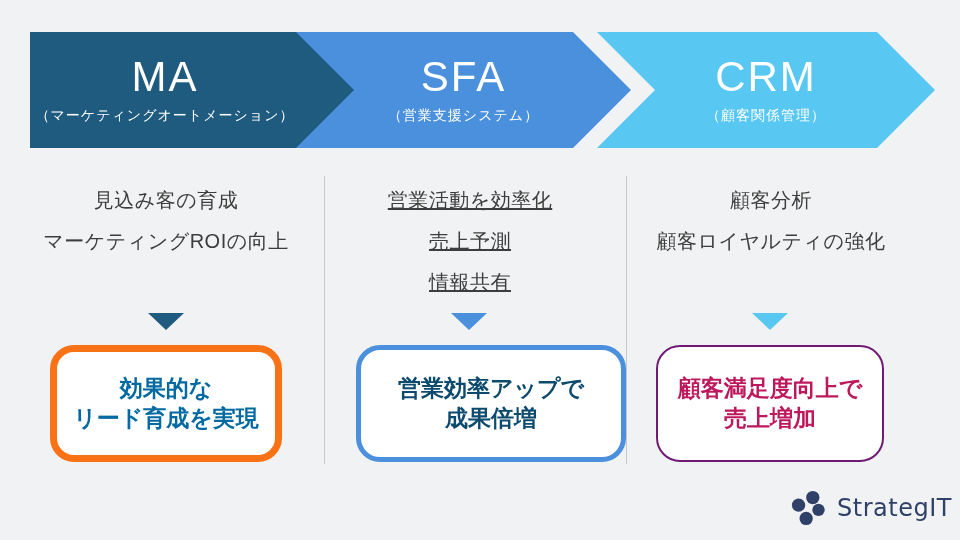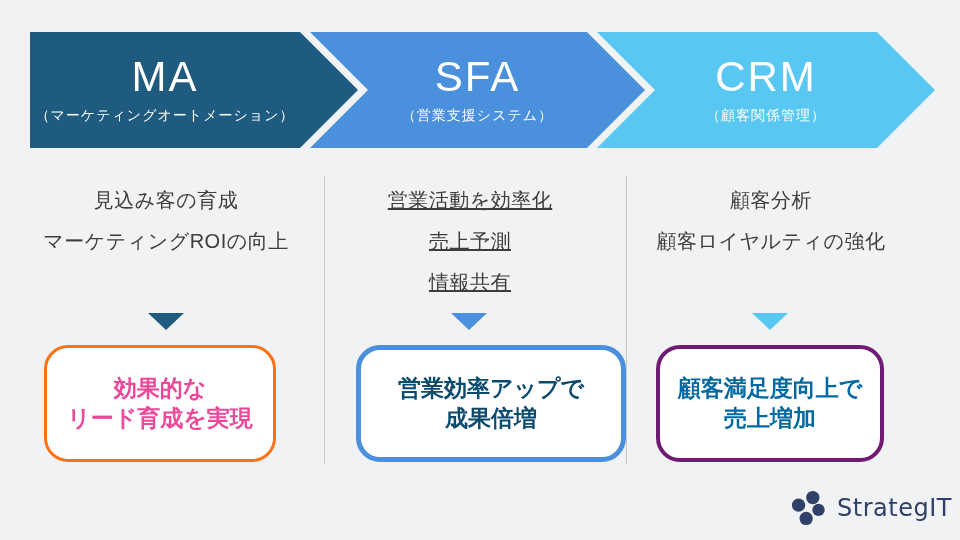--- a/index.html
+++ b/index.html
@@ -15,21 +15,21 @@
   .arrow {
     position: absolute; top: 32px; height: 116px;
     display: flex; flex-direction: column; align-items: center; justify-content: center;
     color: #ffffff; text-align: center;
   }
   .arrow-ma {
     left: 30px; width: 328px; background: #1e5b7e; padding-right: 58px;
     clip-path: polygon(0 0, calc(100% - 58px) 0, 100% 50%, calc(100% - 58px) 100%, 0 100%);
   }
   .arrow-sfa {
-    left: 310px; width: 335px; background: #4a90dc; padding-left: 58px; padding-right: 58px;
+    left: 296px; width: 335px; background: #4a90dc; padding-left: 58px; padding-right: 58px;
     clip-path: polygon(0 0, calc(100% - 58px) 0, 100% 50%, calc(100% - 58px) 100%, 0 100%, 58px 50%);
     text-align: right;
   }
   .arrow-crm {
     left: 597px; width: 338px; background: #58c7f1; padding-left: 58px; padding-right: 58px;
     clip-path: polygon(0 0, calc(100% - 58px) 0, 100% 50%, calc(100% - 58px) 100%, 0 100%, 58px 50%);
     align-items: center;
   }
   .arrow-title { font-size: 42px; font-weight: normal; letter-spacing: 2px; line-height: 1.05; }
   .arrow-subtitle { font-size: 14px; margin-top: 7px; letter-spacing: 1px; white-space: nowrap; }
@@ -56,23 +56,23 @@
   .tri-sfa { left: 451px; border-top-color: #4a90dc; }
   .tri-crm { left: 752px; border-top-color: #58c7f1; }
 
   
   .outcome {
     position: absolute; top: 345px; height: 117px; background: #ffffff;
     border-radius: 24px; display: flex; align-items: center; justify-content: center;
     text-align: center; font-weight: bold; font-size: 23px; line-height: 1.3;
   }
   .outcome-text { white-space: pre-line; }
-  .outcome-ma  { left: 44px;  width: 232px; border: 3px solid #f97316; color: #ec4899; }
+  .outcome-ma  { left: 50px;  width: 232px; border: 7px solid #f97316; color: #0369a1; }
   .outcome-sfa { left: 356px; width: 270px; border: 5px solid #4a90dc; color: #0c4a6e; }
-  .outcome-crm { left: 656px; width: 228px; border: 4px solid #701a75; color: #0369a1; }
+  .outcome-crm { left: 656px; width: 228px; border: 2px solid #701a75; color: #be185d; }
 
   
   .logo { position: absolute; left: 790px; top: 489px; display: flex; align-items: center; gap: 9px; color: #2f4168; }
   .logo-mark { width: 38px; height: 38px; display: block; }
   .logo-text { font-size: 24px; letter-spacing: 0.5px; font-family: "DejaVu Sans", "Liberation Sans", sans-serif; }
 </style>
 </head>
 <body>
 
 <div class="canvas">

